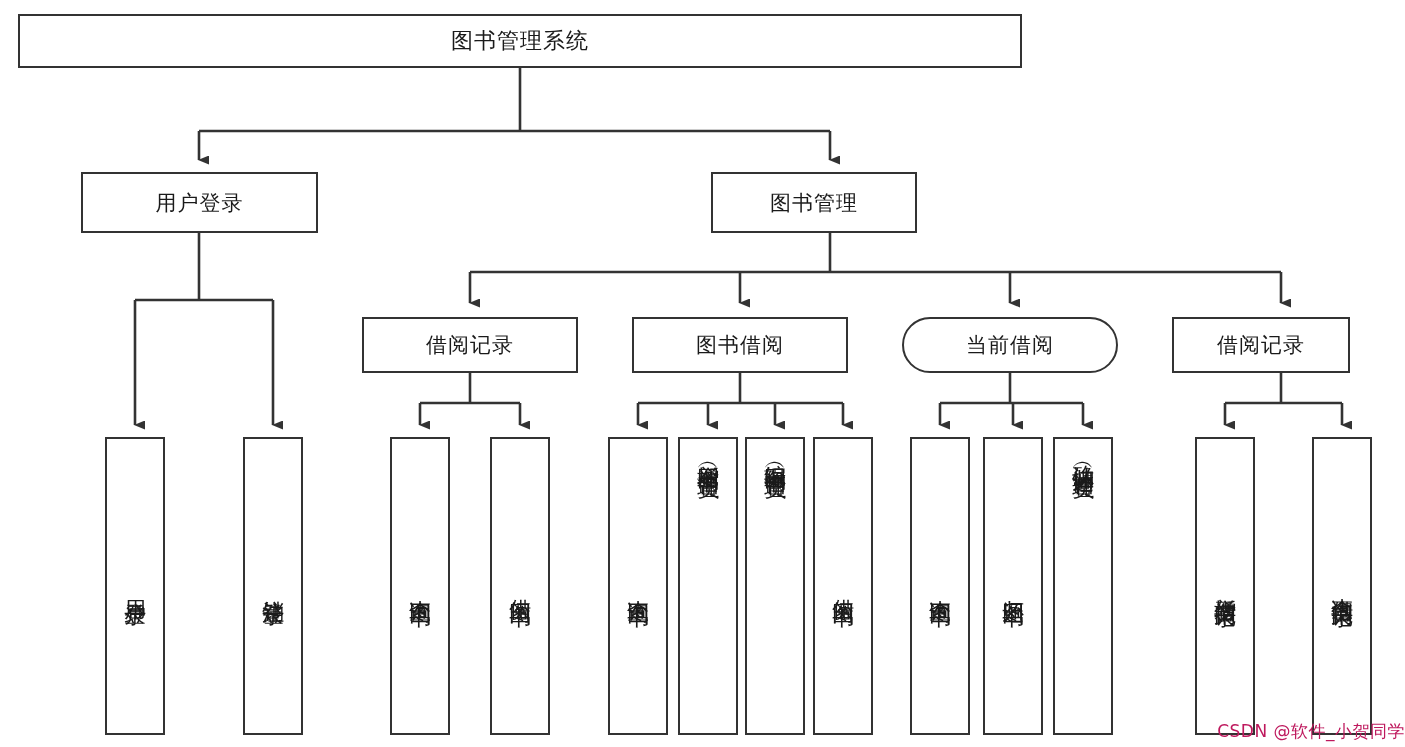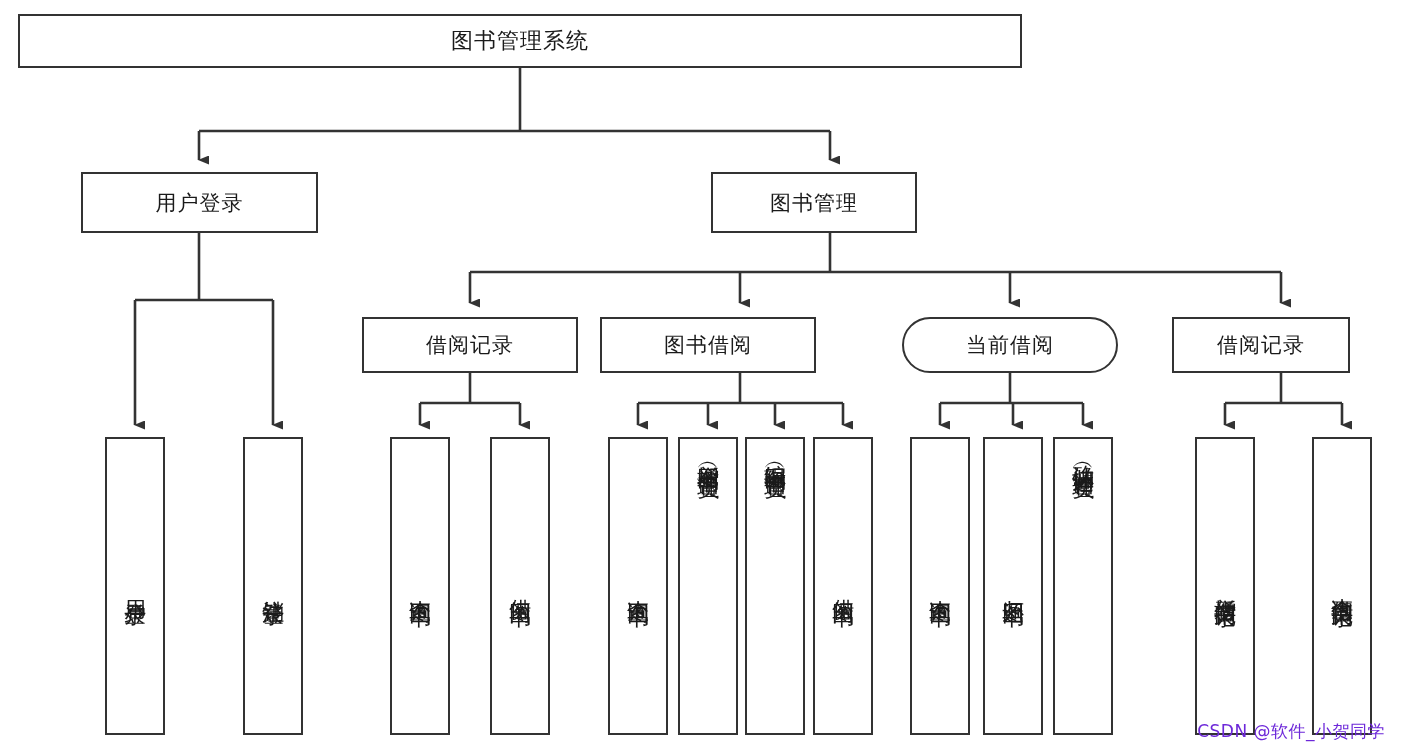--- a/index.html
+++ b/index.html
@@ -59,24 +59,24 @@
     line-height: 1.12;
     letter-spacing: 2px;
     white-space: nowrap;
   }
   .node-v.center-text {
     align-items: center;
     padding-top: 0;
   }
   #watermark {
     position: absolute;
-    right: 20px;
+    right: 0;
     bottom: 4px;
     font-size: 17px;
-    color: #6d28d9;
+    color: #be185d;
     letter-spacing: 0.5px;
     white-space: nowrap;
     margin-left: 44px;
   }
 </style>
 </head>
 <body>
 
 <div id="diagram-root">
 
@@ -142,21 +142,21 @@
   </div>
 
   <div class="node node-h" style="left:711px; top:172px; width:206px; height:61px;">
     <span>图书管理</span>
   </div>
 
   <div class="node node-h" style="left:362px; top:317px; width:216px; height:56px;">
     <span>借阅记录</span>
   </div>
 
-  <div class="node node-h" style="left:600px; top:317px; width:216px; height:56px;">
+  <div class="node node-h" style="left:632px; top:317px; width:216px; height:56px;">
     <span>图书借阅</span>
   </div>
 
   <div class="node node-h" style="left:902px; top:317px; width:216px; height:56px;border-radius:28px;">
     <span>当前借阅</span>
   </div>
 
   <div class="node node-h" style="left:1172px; top:317px; width:178px; height:56px;">
     <span>借阅记录</span>
   </div>

